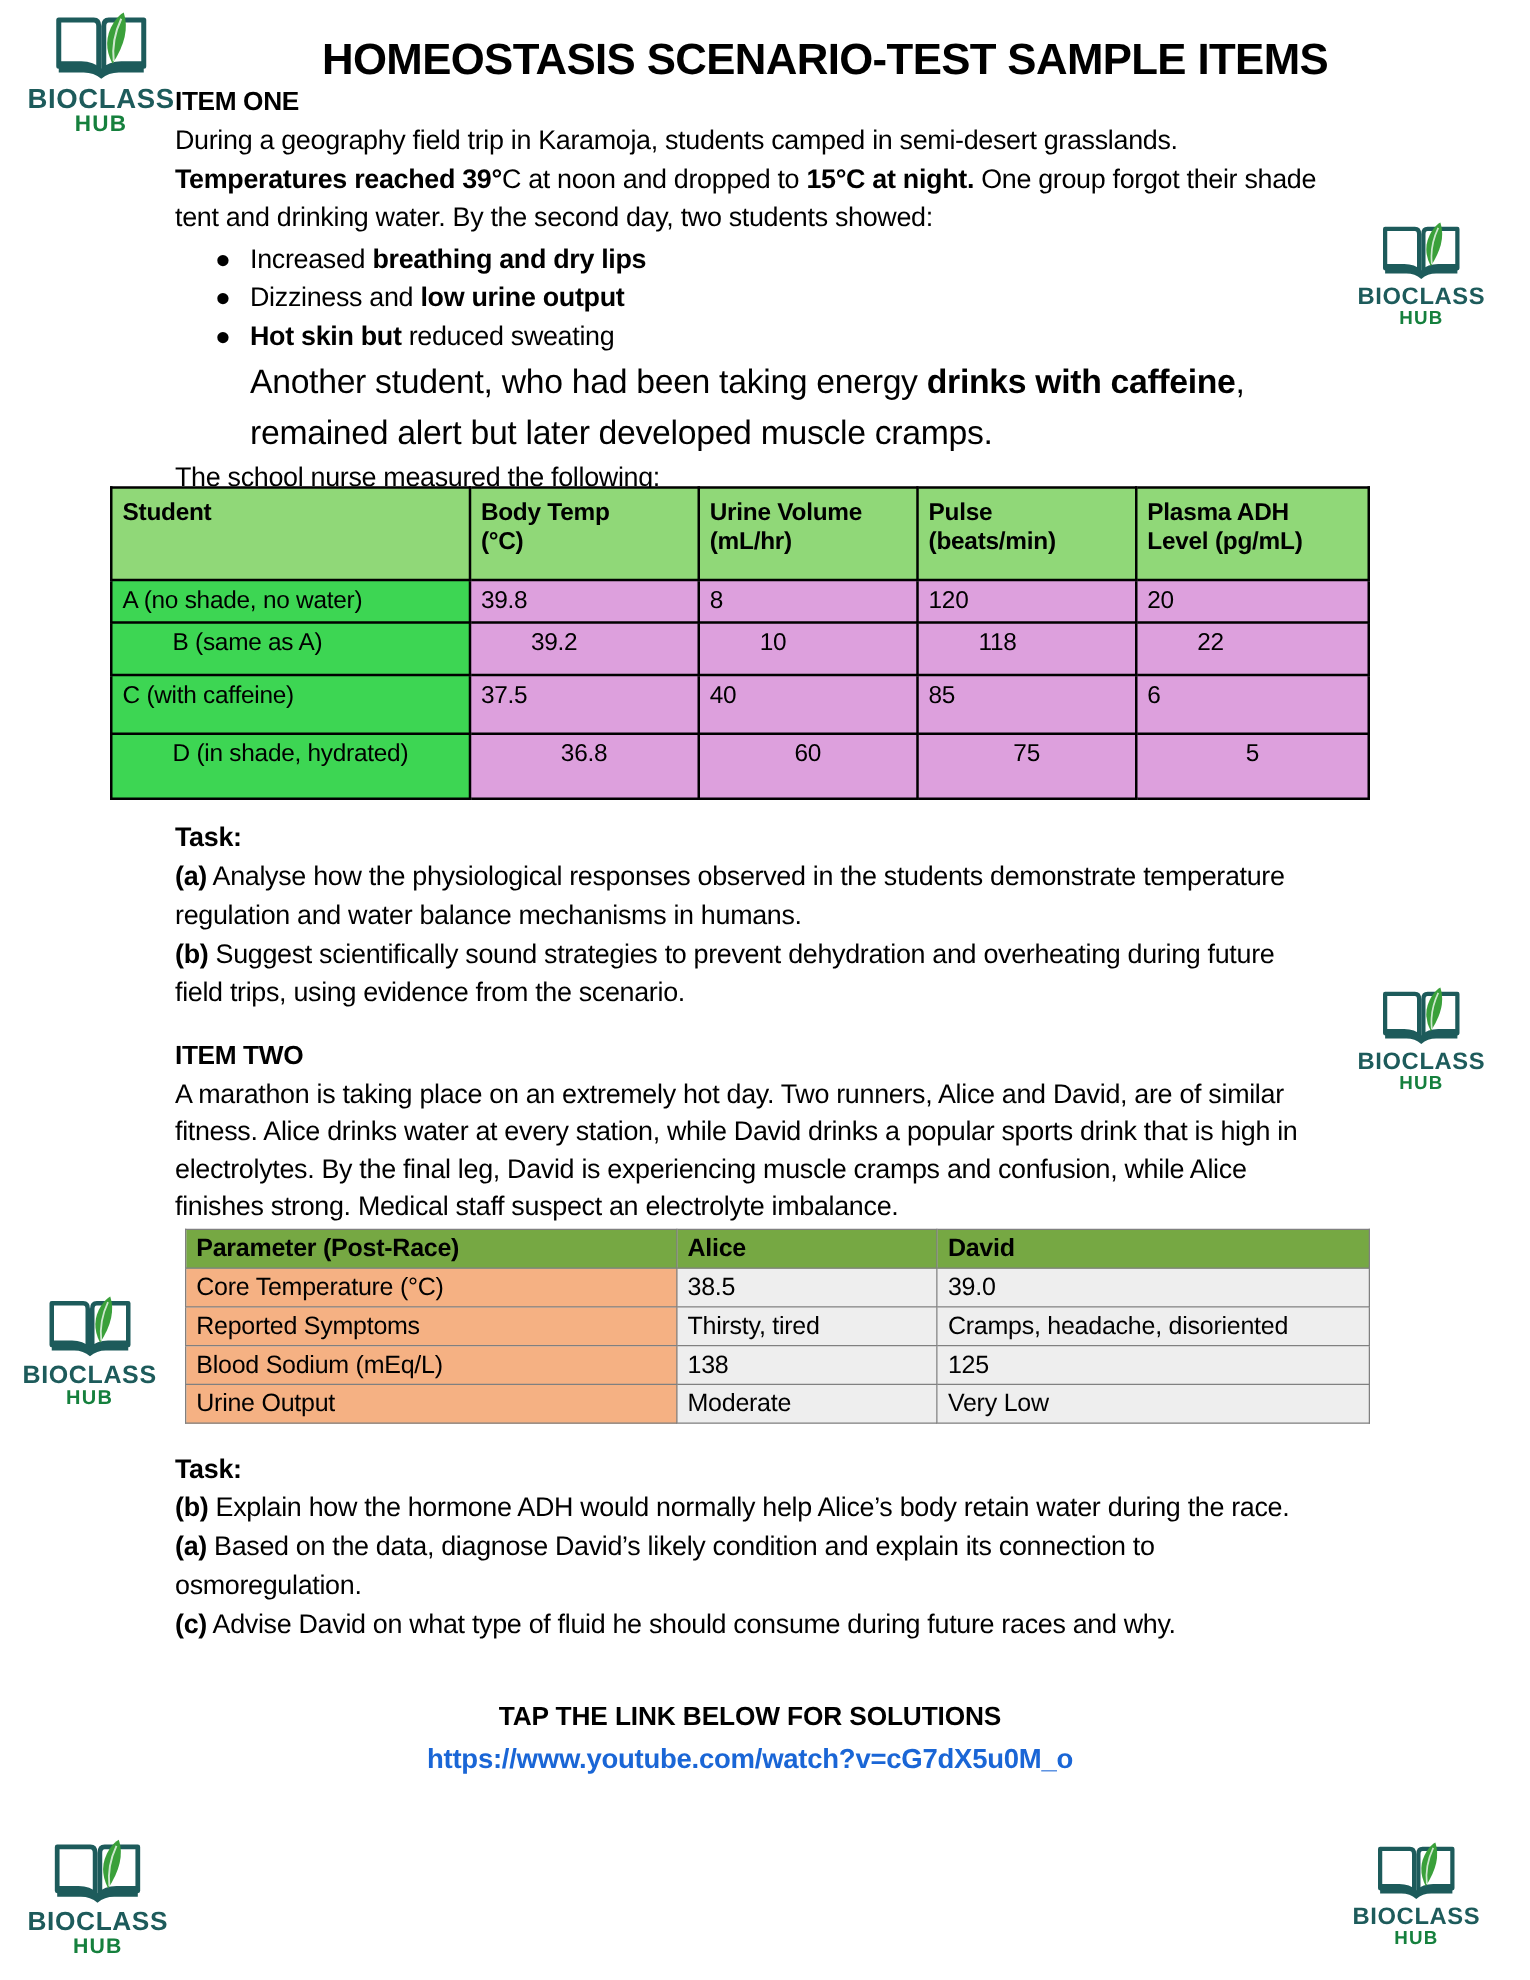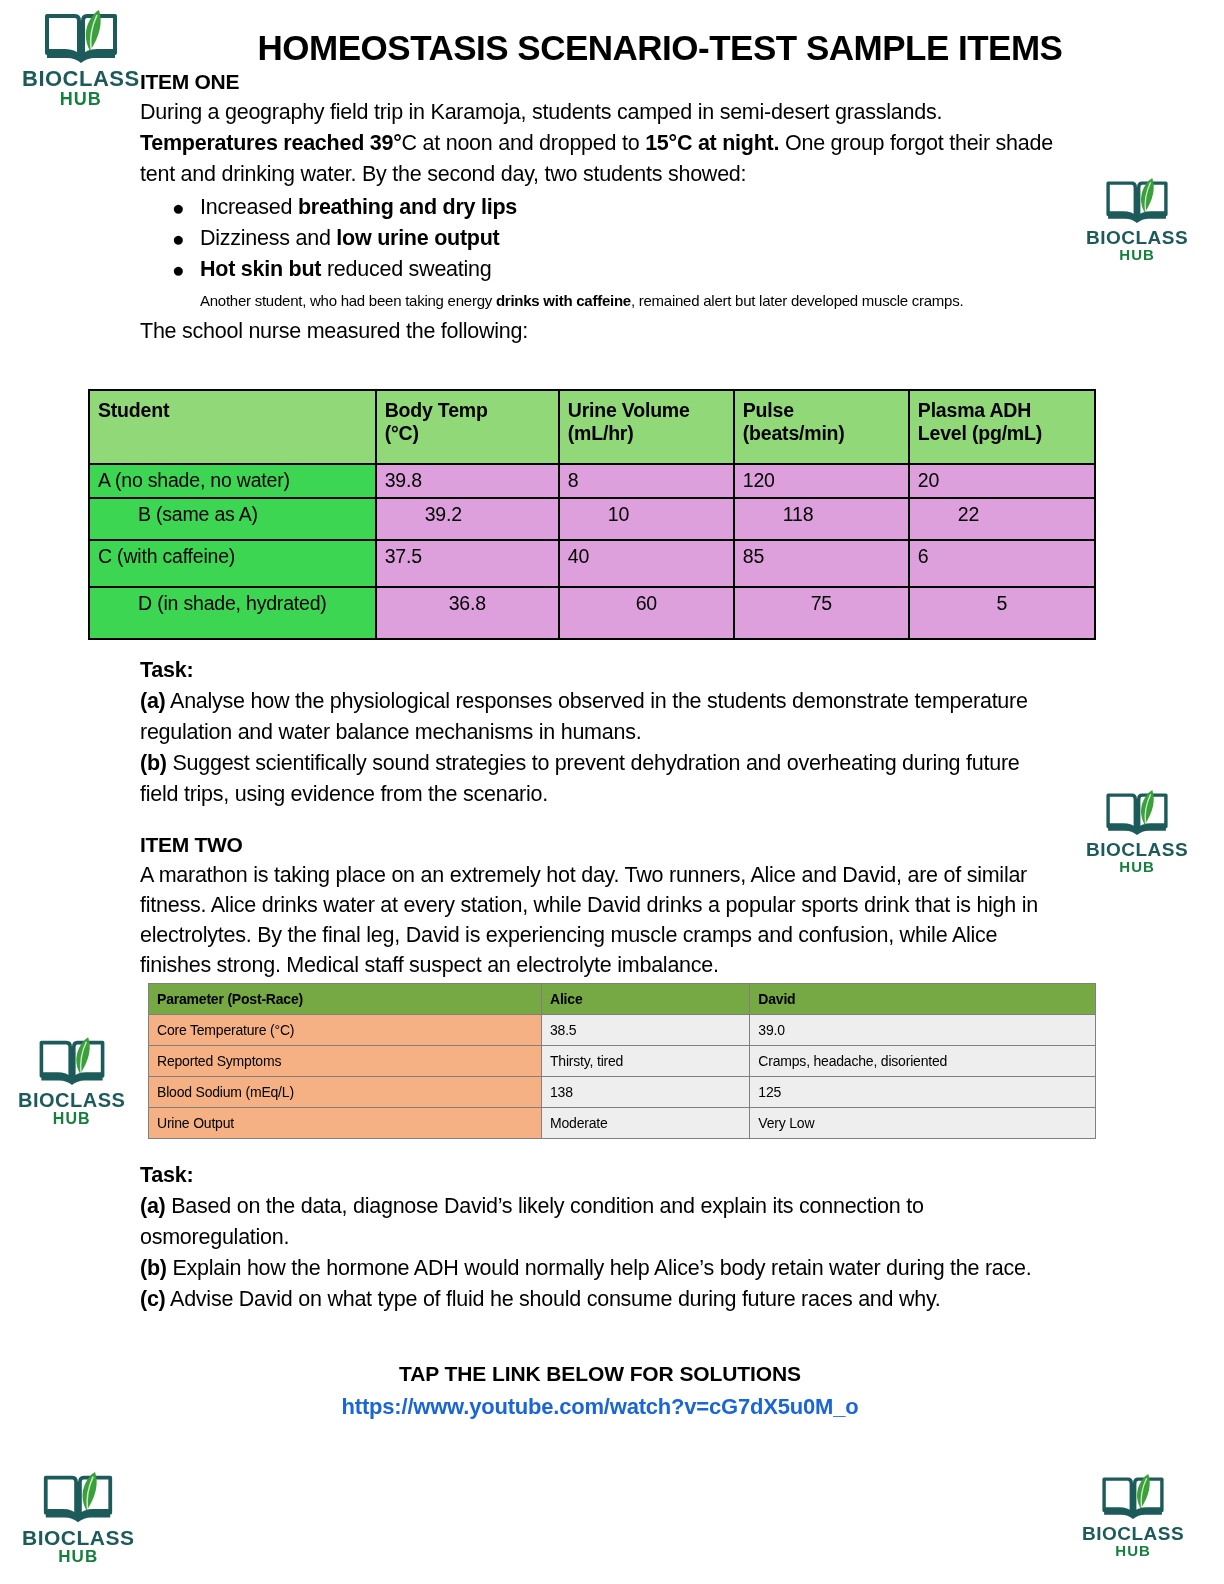--- a/index.html
+++ b/index.html
@@ -107,22 +107,22 @@
     position: relative;
     letter-spacing: -0.25px;
   }
   ul.bullets li .dot {
     position: absolute;
     left: -28px;
     top: 0;
     font-size: 21px;
   }
   .sub-para {
-    font-size: 15px;
-    line-height: 31px;
+    font-size: 27px;
+    line-height: 41px;
     padding-left: 60px;
     letter-spacing: -0.25px;
   }
 
   
   .table1-wrap { position: absolute; left: 88px; top: 389px; width: 1008px; }
   table.t1 {
     width: 100%;
     border-collapse: collapse;
     table-layout: fixed;
@@ -161,21 +161,21 @@
   .task1 { position: absolute; left: 140px; top: 655px; width: 920px; }
   .item2 { position: absolute; left: 140px; top: 833px; width: 920px; }
   .item2 .para { font-family: "Liberation Sans", sans-serif; font-size: 21.5px; line-height: 30px; }
 
   
   .table2-wrap { position: absolute; left: 148px; top: 983px; width: 948px; }
   table.t2 {
     width: 100%;
     border-collapse: collapse;
     table-layout: fixed;
-    font-size: 14px;
+    font-size: 20px;
   }
   table.t2 th, table.t2 td {
     border: 1px solid #808080;
     padding: 2px 8px;
     text-align: left;
     height: 31px;
     letter-spacing: -0.2px;
   }
   table.t2 thead th { background: #76a843; font-weight: bold; }
   table.t2 td.rowhead { background: #f5b183; }
@@ -387,19 +387,19 @@
         <td class="rowhead">Urine Output</td>
         <td class="cell">Moderate</td>
         <td class="cell">Very Low</td>
       </tr>
     </tbody>
   </table>
 </div>
 
 <div class="task-block task2">
   <p class="task-label">Task:</p>
+  <p><b>(b)</b><span> Explain how the hormone ADH would normally help Alice’s body retain water during the race.</span></p>
   <p><b>(a)</b><span> Based on the data, diagnose David’s likely condition and explain its connection to osmoregulation.</span></p>
-  <p><b>(b)</b><span> Explain how the hormone ADH would normally help Alice’s body retain water during the race.</span></p>
   <p><b>(c)</b><span> Advise David on what type of fluid he should consume during future races and why.</span></p>
 </div>
 
 <div class="footer-cta">TAP THE LINK BELOW FOR SOLUTIONS</div>
 <a class="footer-link" href="#">https://www.youtube.com/watch?v=cG7dX5u0M_o</a>
 
 </body></html>

